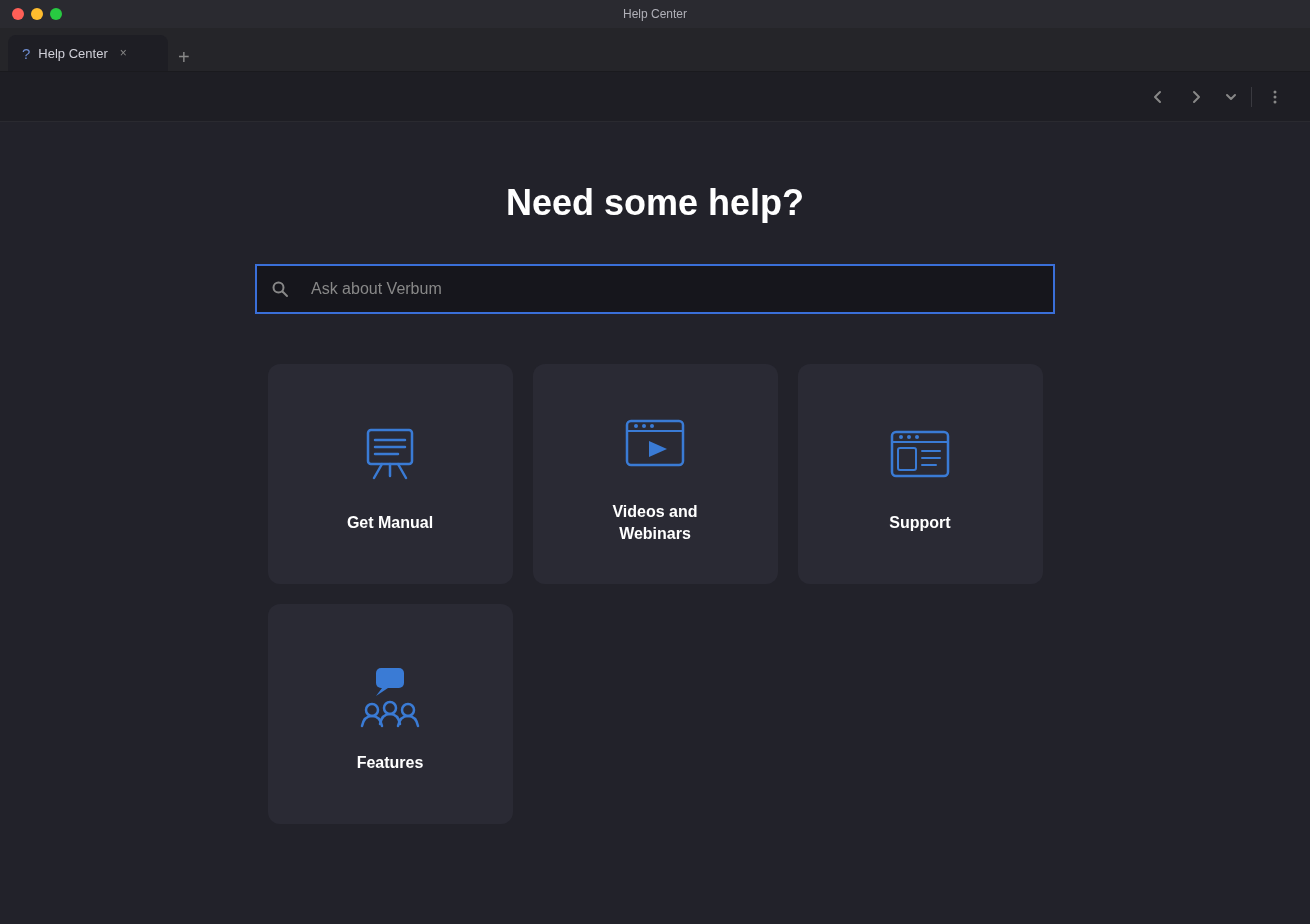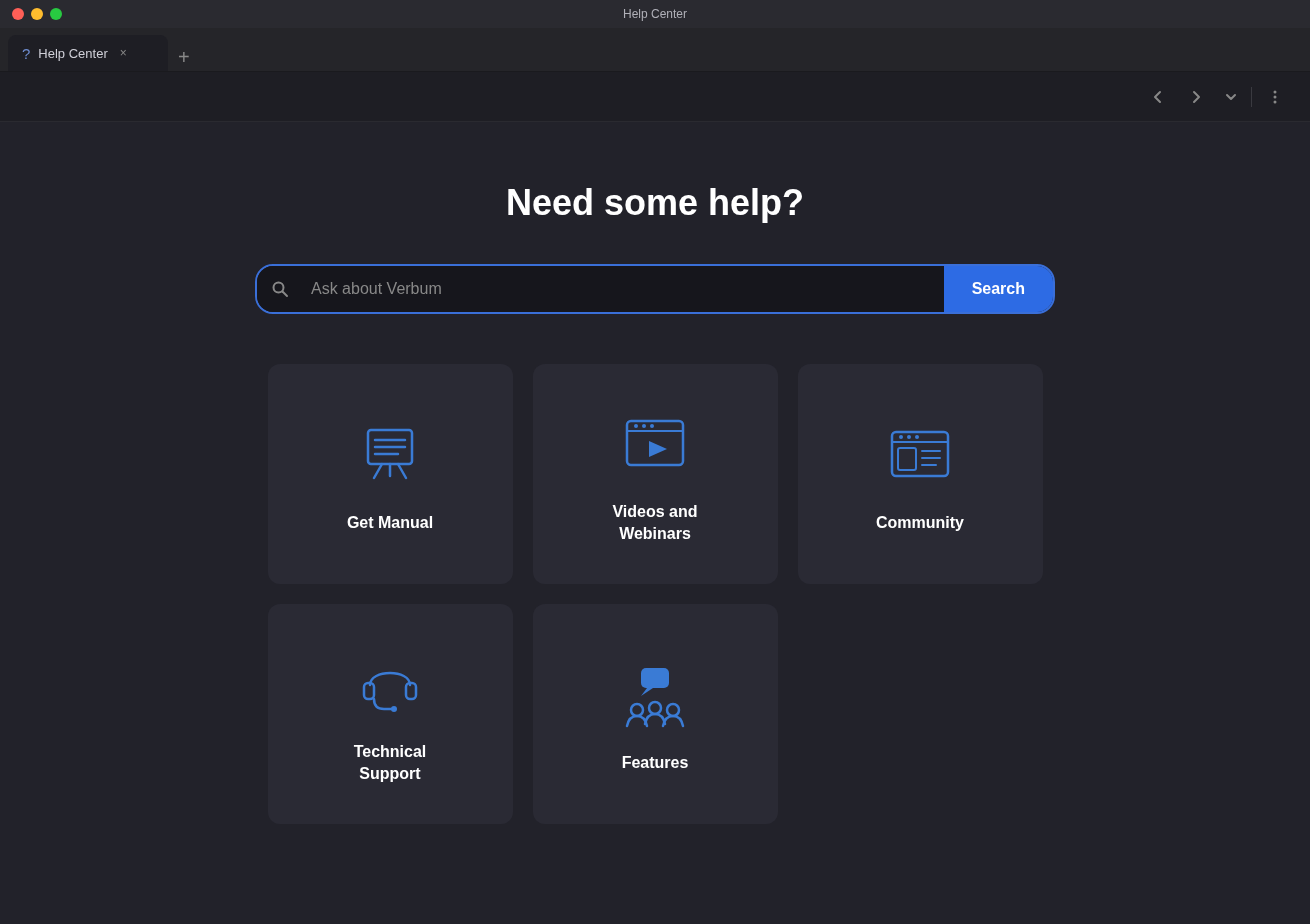--- a/index.html
+++ b/index.html
@@ -129,21 +129,21 @@
       font-weight: 700;
       margin-bottom: 40px;
       text-align: center;
     }
 
     
     .search-container {
       display: flex;
       width: 800px;
       margin-bottom: 50px;
-      border-radius: 18px;
+      border-radius: 0;
       overflow: hidden;
       border: 2px solid #3a6fd8;
     }
     .search-icon-wrap {
       background: #16161c;
       display: flex;
       align-items: center;
       padding: 0 14px;
     }
     .search-input {
@@ -258,21 +258,20 @@
   <h1 class="page-heading">Need some help?</h1>
 
   <div class="search-container">
     <div class="search-icon-wrap">
       <svg width="18" height="18" viewBox="0 0 18 18" fill="none">
         <circle cx="7.5" cy="7.5" r="5" stroke="#888" stroke-width="2"></circle>
         <line x1="11.5" y1="11.5" x2="16" y2="16" stroke="#888" stroke-width="2" stroke-linecap="round"></line>
       </svg>
     </div>
     <input class="search-input" type="text" placeholder="Ask about Verbum" style="">
-    <button class="search-btn">Search</button>
   </div>
 
   <div class="cards-grid">
 
     <div class="card">
       <div class="card-icon">
         <svg width="72" height="72" viewBox="0 0 72 72" fill="none">
 
           <rect x="14" y="12" width="44" height="34" rx="3" stroke="#3a7bd5" stroke-width="2.5" fill="none"></rect>
 
@@ -320,40 +319,23 @@
           <circle cx="25" cy="19" r="2" fill="#3a7bd5"></circle>
           <circle cx="33" cy="19" r="2" fill="#3a7bd5"></circle>
 
           <rect x="14" y="30" width="18" height="22" rx="2" stroke="#3a7bd5" stroke-width="2" fill="none"></rect>
 
           <line x1="38" y1="33" x2="56" y2="33" stroke="#3a7bd5" stroke-width="2" stroke-linecap="round"></line>
           <line x1="38" y1="40" x2="56" y2="40" stroke="#3a7bd5" stroke-width="2" stroke-linecap="round"></line>
           <line x1="38" y1="47" x2="52" y2="47" stroke="#3a7bd5" stroke-width="2" stroke-linecap="round"></line>
         </svg>
       </div>
-      <span class="card-label">Community</span>
-    </div>
-
-    <div class="card">
-      <div class="card-icon">
-        <svg width="72" height="72" viewBox="0 0 72 72" fill="none">
-
-          <path d="M16 38 C16 22 56 22 56 38" stroke="#3a7bd5" stroke-width="2.5" fill="none" stroke-linecap="round"></path>
-
-          <rect x="10" y="36" width="10" height="16" rx="4" stroke="#3a7bd5" stroke-width="2.5" fill="none"></rect>
-
-          <rect x="52" y="36" width="10" height="16" rx="4" stroke="#3a7bd5" stroke-width="2.5" fill="none"></rect>
-
-          <path d="M20 52 Q20 62 30 62 L38 62" stroke="#3a7bd5" stroke-width="2.5" fill="none" stroke-linecap="round"></path>
-
-          <circle cx="40" cy="62" r="3" fill="#3a7bd5"></circle>
-        </svg>
-      </div>
-      <span class="card-label">Technical<br>Support</span>
-    </div>
+      <span class="card-label">Support</span>
+    </div>
+
 
     <div class="card">
       <div class="card-icon">
         <svg width="72" height="72" viewBox="0 0 72 72" fill="none">
 
           <rect x="22" y="10" width="28" height="20" rx="5" fill="#3a7bd5"></rect>
           <polygon points="28,30 22,38 34,30" fill="#3a7bd5"></polygon>
 
           <circle cx="18" cy="52" r="6" stroke="#3a7bd5" stroke-width="2.5" fill="none"></circle>
           <path d="M8 68 Q10 58 18 58 Q26 58 28 68" stroke="#3a7bd5" stroke-width="2.5" fill="none" stroke-linecap="round"></path>

